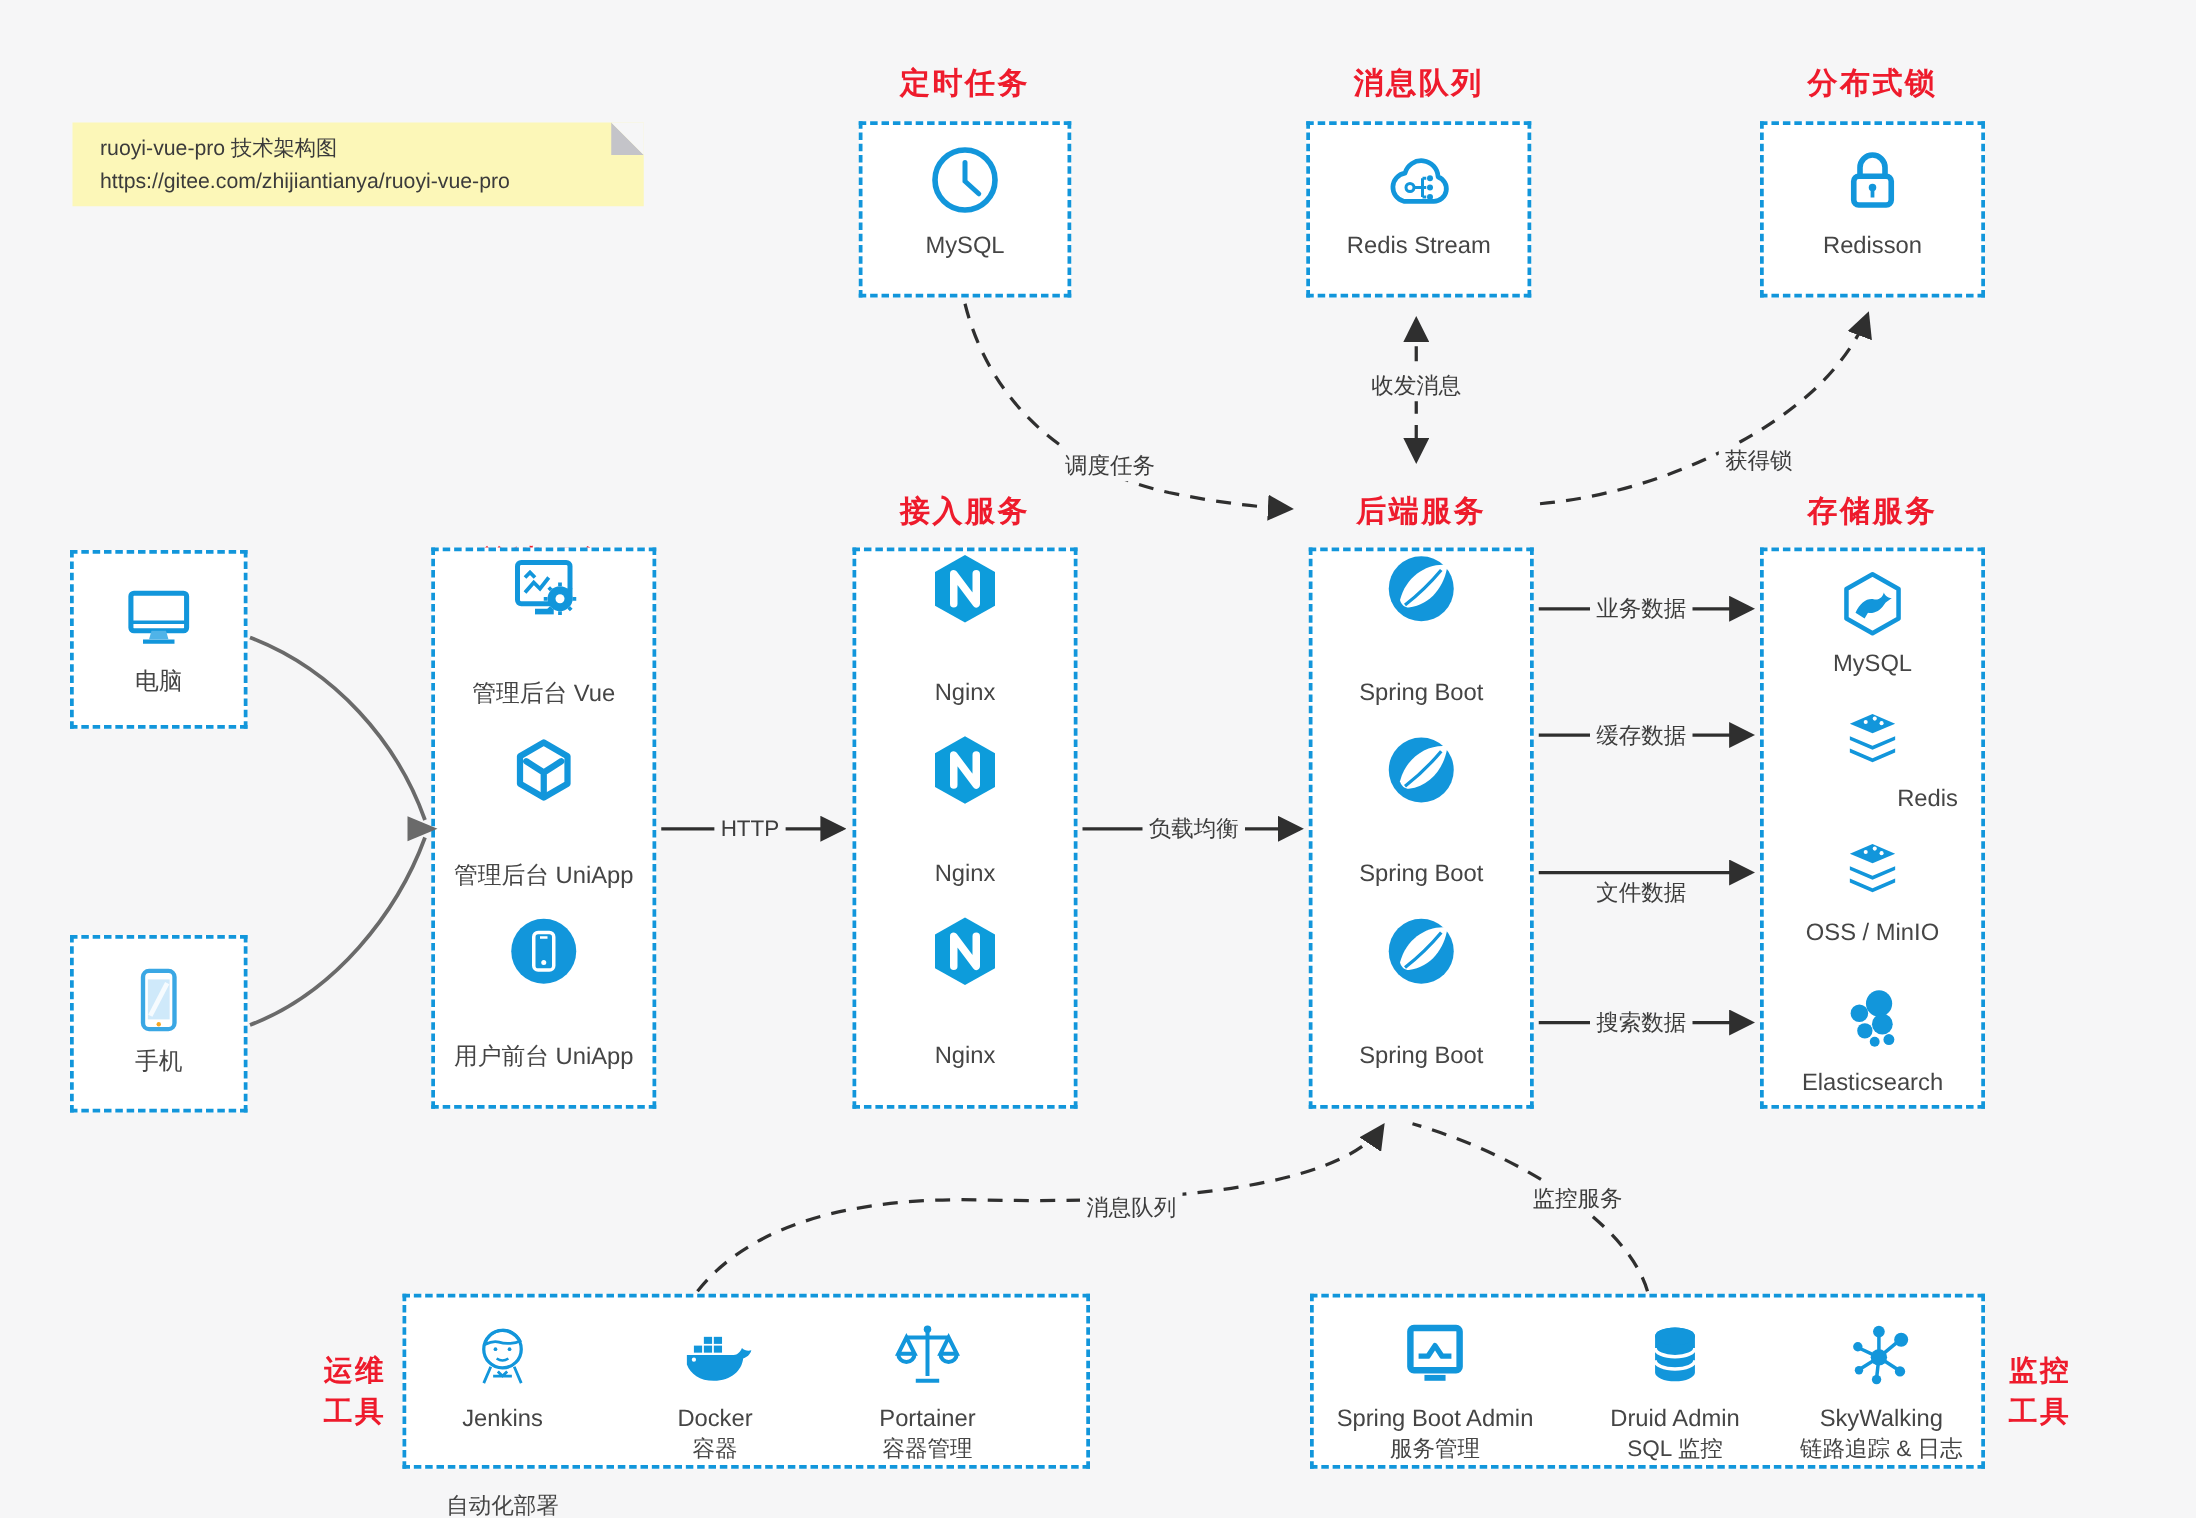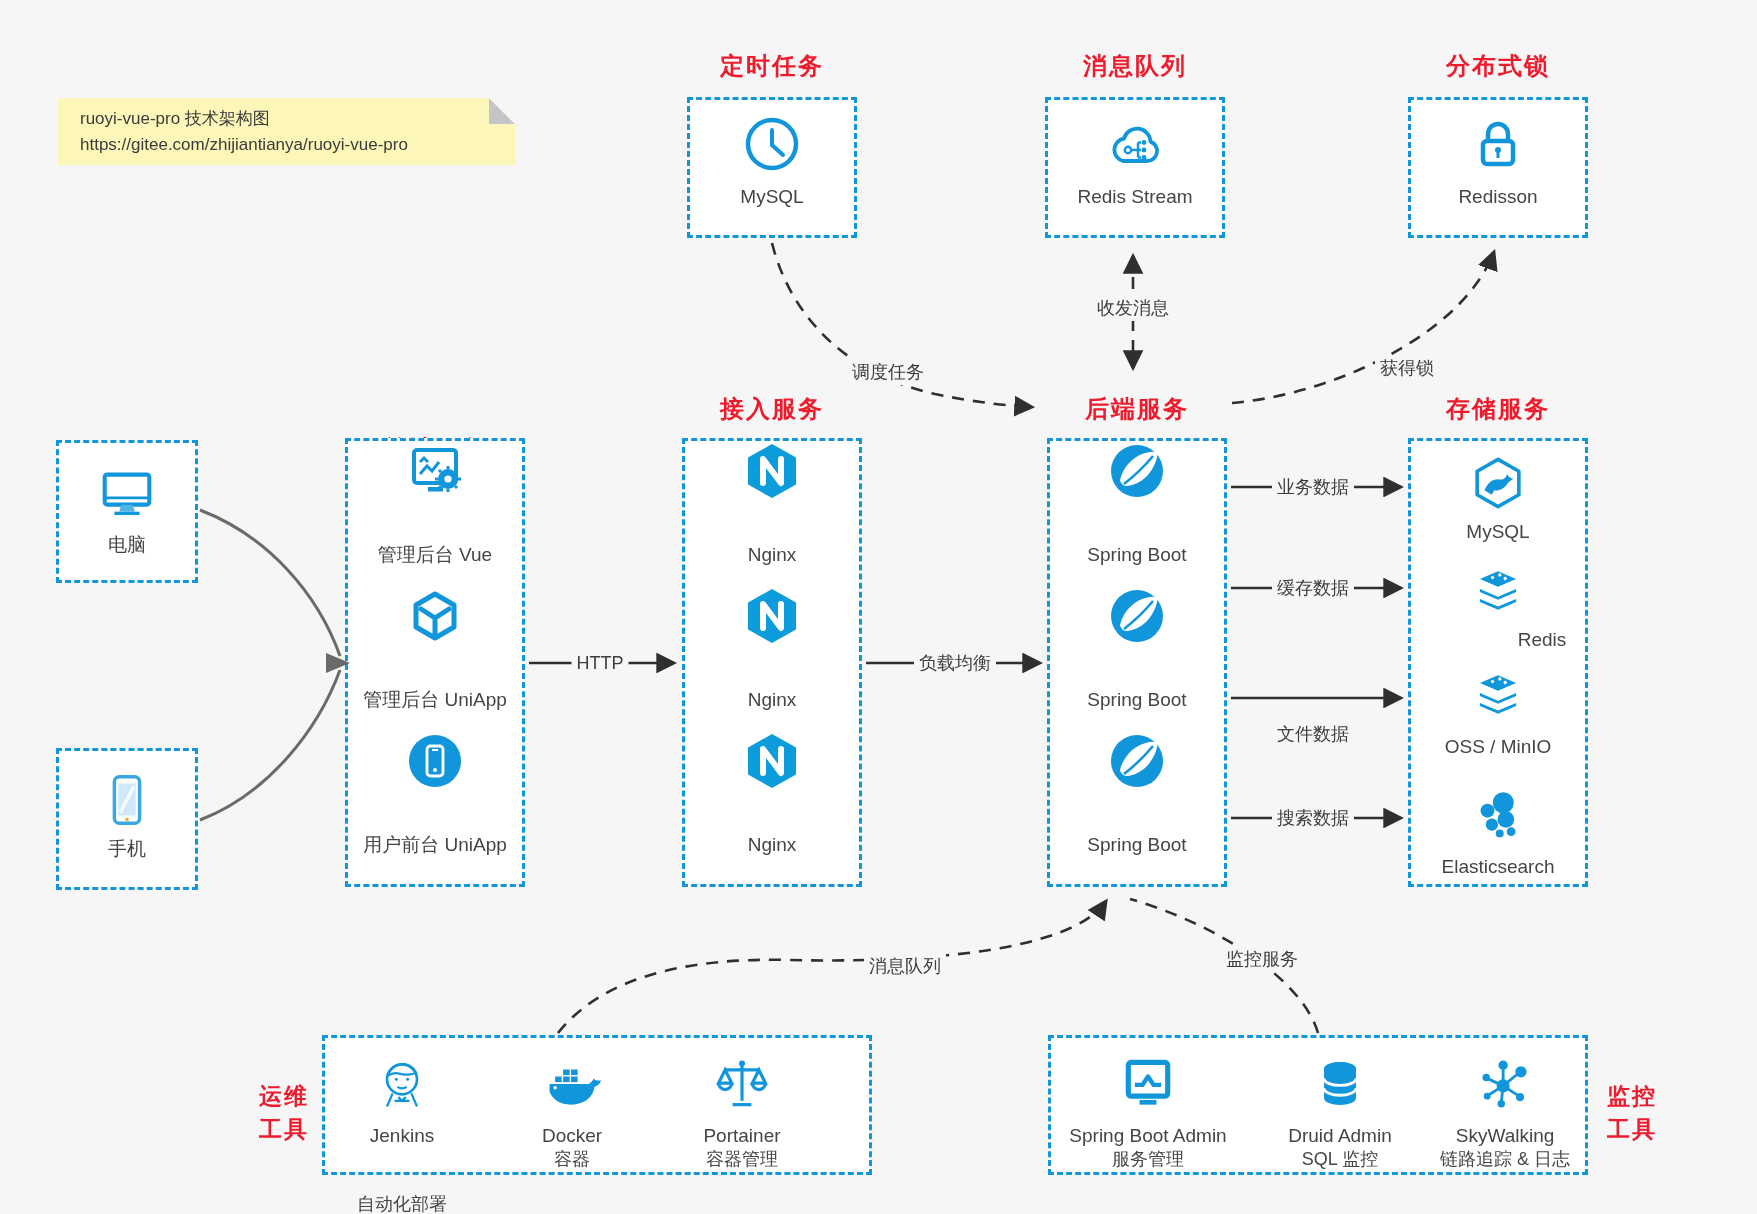--- a/index.html
+++ b/index.html
@@ -305,21 +305,21 @@
     <circle cx="48" cy="46" r="4.4" fill="#1296DB"></circle>
     <circle cx="49" cy="19" r="6" fill="#1296DB"></circle>
   </svg>
   <div class="ilabel" style="left:1505px;top:1136px;">SkyWalking</div>
   <div class="isub" style="left:1505px;top:1159px;">链路追踪 &amp; 日志</div>
 
   <div class="elabel" style="left:600px;top:663px;">HTTP</div>
   <div class="elabel" style="left:955px;top:663px;">负载均衡</div>
   <div class="elabel" style="left:1313px;top:487px;">业务数据</div>
   <div class="elabel" style="left:1313px;top:588px;">缓存数据</div>
-  <div class="elabel" style="left:1313px;top:734px;">文件数据</div>
+  <div class="elabel" style="left:1313px;top:714px;">文件数据</div>
   <div class="elabel" style="left:1313px;top:818px;">搜索数据</div>
   <div class="elabel" style="left:888px;top:372px;">调度任务</div>
   <div class="elabel" style="left:1133px;top:308px;">收发消息</div>
   <div class="elabel" style="left:1407px;top:368px;">获得锁</div>
   <div class="elabel" style="left:905px;top:966px;">消息队列</div>
   <div class="elabel" style="left:1262px;top:959px;">监控服务</div>
 
 </div>
 
 </body></html>

